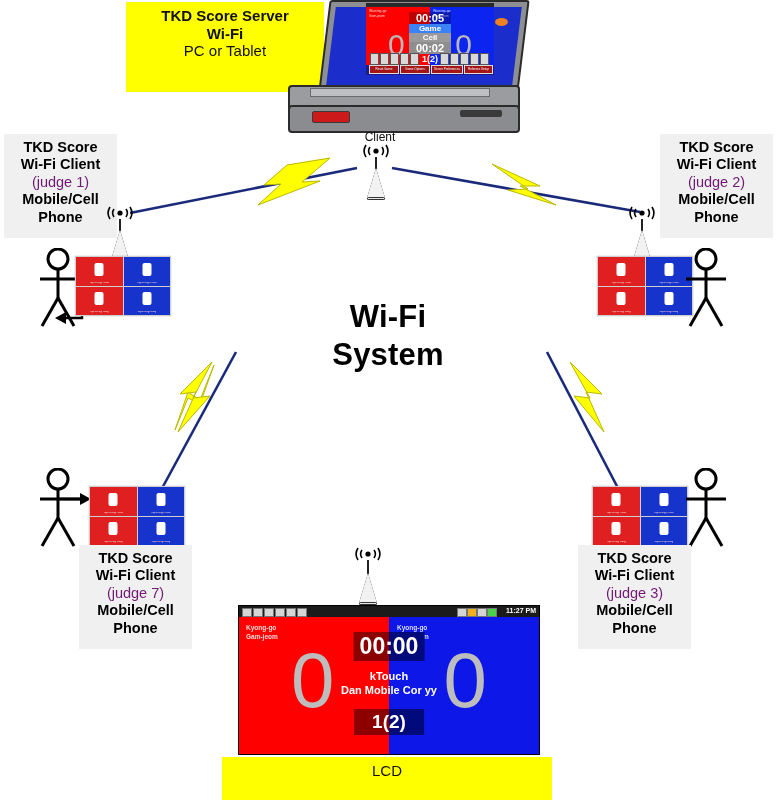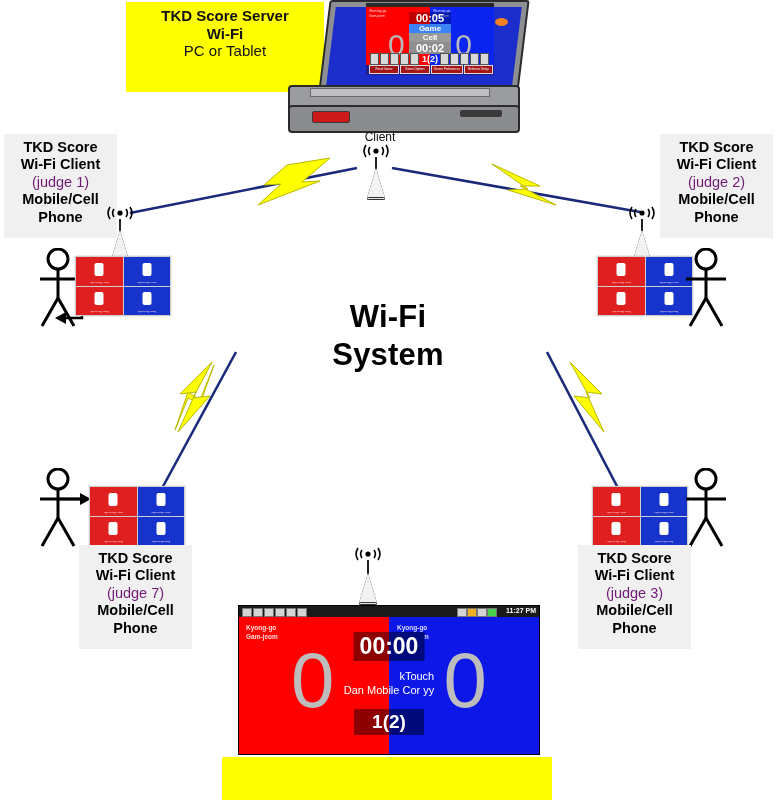--- a/index.html
+++ b/index.html
@@ -83,21 +83,21 @@
   .lcd{position:absolute;background:#000;border:1px solid #000;overflow:hidden;}
   .lcd-status{position:absolute;left:0;right:0;top:0;height:11px;background:#1b1b1b;}
   .lcd-red{position:absolute;left:0;top:11px;bottom:0;width:50%;background:#fe0000;}
   .lcd-blue{position:absolute;right:0;top:11px;bottom:0;width:50%;background:#0d17e8;}
   .lcd-warn{position:absolute;font-size:6.5px;color:#ffd8d8;line-height:1.35;font-weight:bold;}
   .lcd-zero{position:absolute;top:44px;font-size:78px;line-height:.78;color:#bdbdbd;
             font-family:"Liberation Sans",sans-serif;}
   .lcd-time{position:absolute;left:50%;transform:translateX(-50%);top:26px;
             font-size:23px;font-weight:bold;color:#fff;padding:1px 6px;}
   .lcd-title{position:absolute;left:50%;transform:translateX(-50%);top:63px;
-             text-align:right;color:#fff;font-size:11px;font-weight:normal;line-height:1.3;
+             text-align:center;color:#fff;font-size:11px;font-weight:bold;line-height:1.3;
              white-space:nowrap;}
   .lcd-round{position:absolute;left:50%;transform:translateX(-50%);top:103px;
              font-size:19px;font-weight:bold;color:#fff;padding:2px 18px;}
   .st-ic{position:absolute;top:2px;width:8px;height:7px;background:#d5d5d5;border:1px solid #777;}
   .st-time{position:absolute;right:3px;top:1px;font-size:7px;color:#fff;font-weight:bold;}
 </style>
 </head>
 <body>
 
 <svg class="abs" style="left:0;top:0;width:777px;height:800px;" viewBox="0 0 777 800">
@@ -439,13 +439,14 @@
 
   <div class="lcd-title">
     <div>kTouch</div>
     <div>Dan Mobile Cor yy</div>
   </div>
 
   <div class="lcd-round" style="background:linear-gradient(90deg,#8c0000 50%,#000a7a 50%);">1(2)</div>
 </div>
 
 <div class="abs yellow-box" style="left:222px;top:757px;width:330px;height:43px;font-size:15px;">
+  <div class="n">LCD</div>
 </div>
 
 </body></html>

